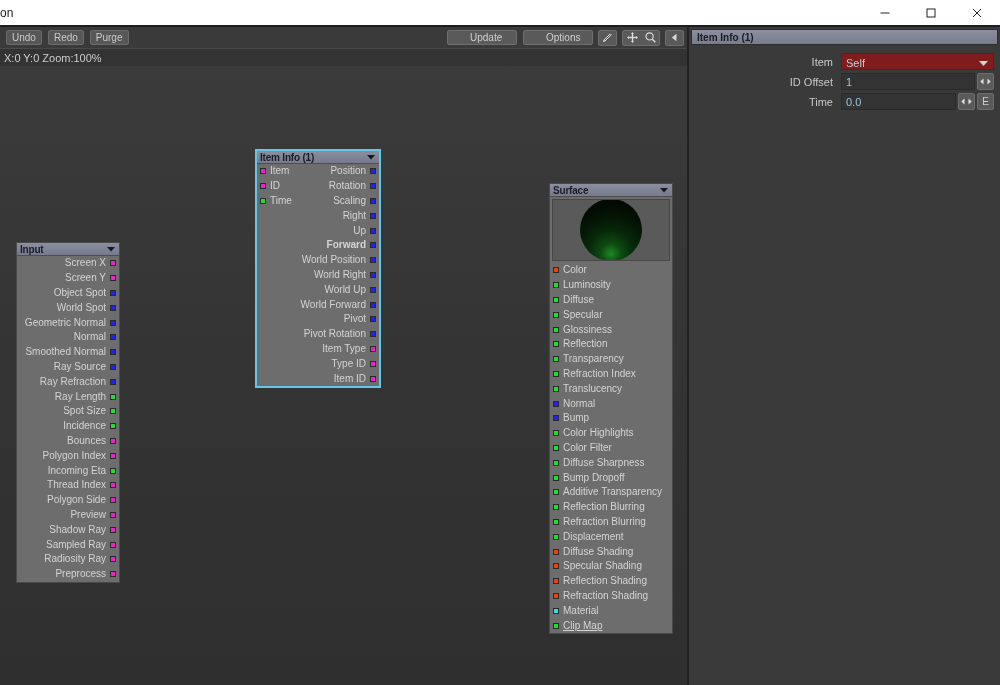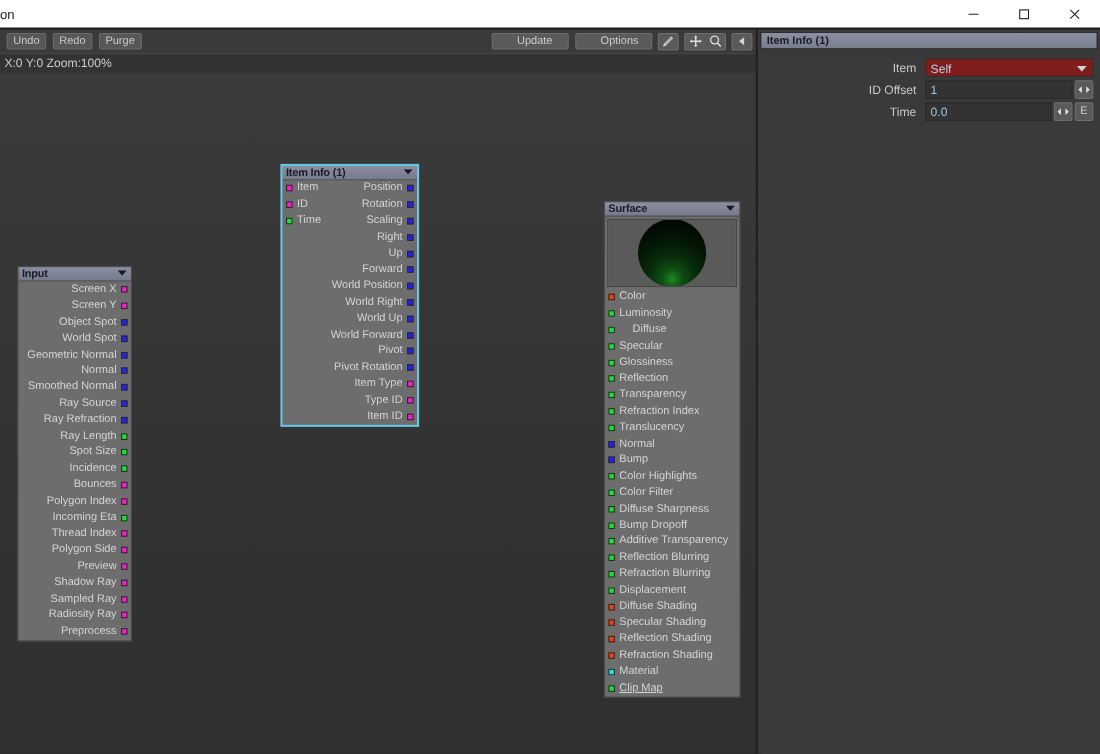--- a/index.html
+++ b/index.html
@@ -427,21 +427,21 @@
           <span class="lbl" style="margin-right: 4px; margin-left: 16px;">Right</span>
           <div class="port blue"></div>
         </div>
         <div class="node-row">
           <span style="flex: 1 1 0%;"></span>
           <span class="lbl" style="margin-right: 4px;">Up</span>
           <div class="port blue"></div>
         </div>
         <div class="node-row">
           <span style="flex: 1 1 0%;"></span>
-          <span class="lbl" style="margin-right: 4px;">Forward</span>
+          <span class="lbl" style="margin-right: 4px; font-weight: bold;">Forward</span>
           <div class="port blue"></div>
         </div>
         <div class="node-row">
           <span style="flex: 1 1 0%;"></span>
           <span class="lbl" style="margin-right: 4px;">World Position</span>
           <div class="port blue"></div>
         </div>
         <div class="node-row">
           <span style="flex: 1 1 0%;"></span>
           <span class="lbl" style="margin-right: 4px;">World Right</span>
@@ -500,21 +500,21 @@
         <div class="node-row">
           <div class="port orange"></div>
           <span class="lbl" style="margin-left: 4px;">Color</span>
         </div>
         <div class="node-row">
           <div class="port green"></div>
           <span class="lbl" style="margin-left: 4px;">Luminosity</span>
         </div>
         <div class="node-row">
           <div class="port green"></div>
-          <span class="lbl" style="margin-left: 16px;">Diffuse</span>
+          <span class="lbl" style="margin-left: 4px;">Diffuse</span>
         </div>
         <div class="node-row">
           <div class="port green"></div>
           <span class="lbl" style="margin-left: 4px;">Specular</span>
         </div>
         <div class="node-row">
           <div class="port green"></div>
           <span class="lbl" style="margin-left: 4px;">Glossiness</span>
         </div>
         <div class="node-row">

